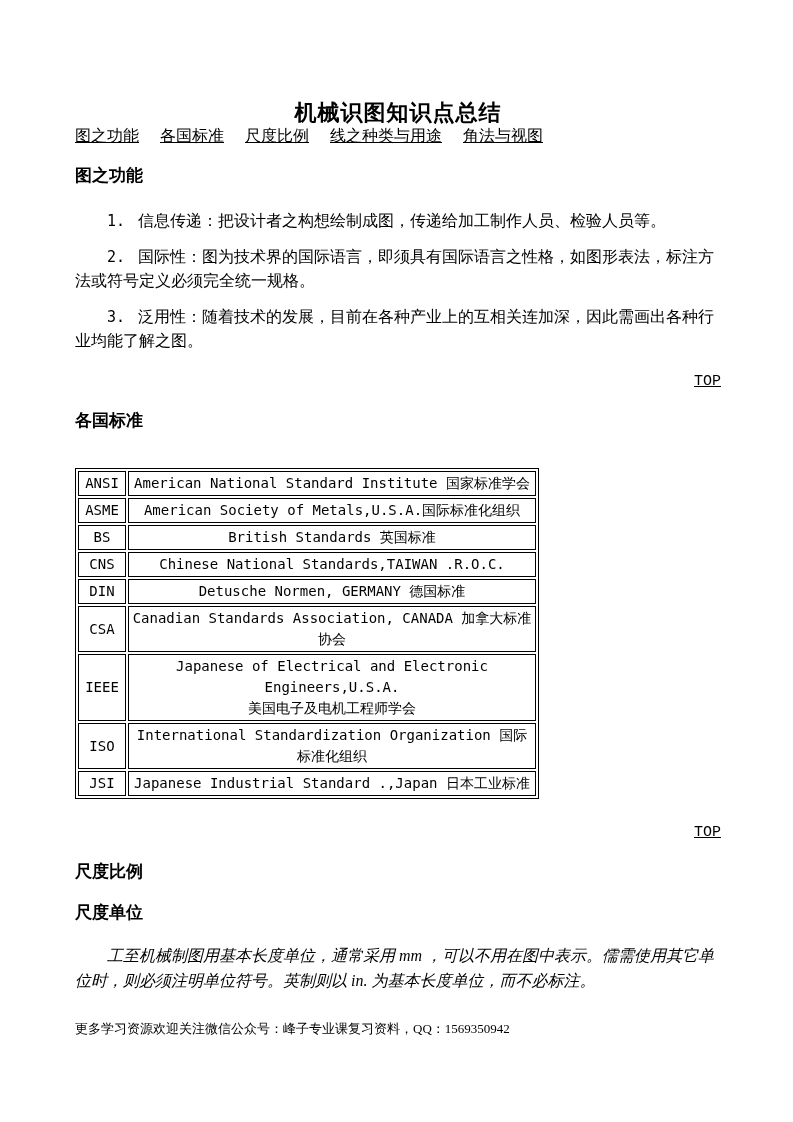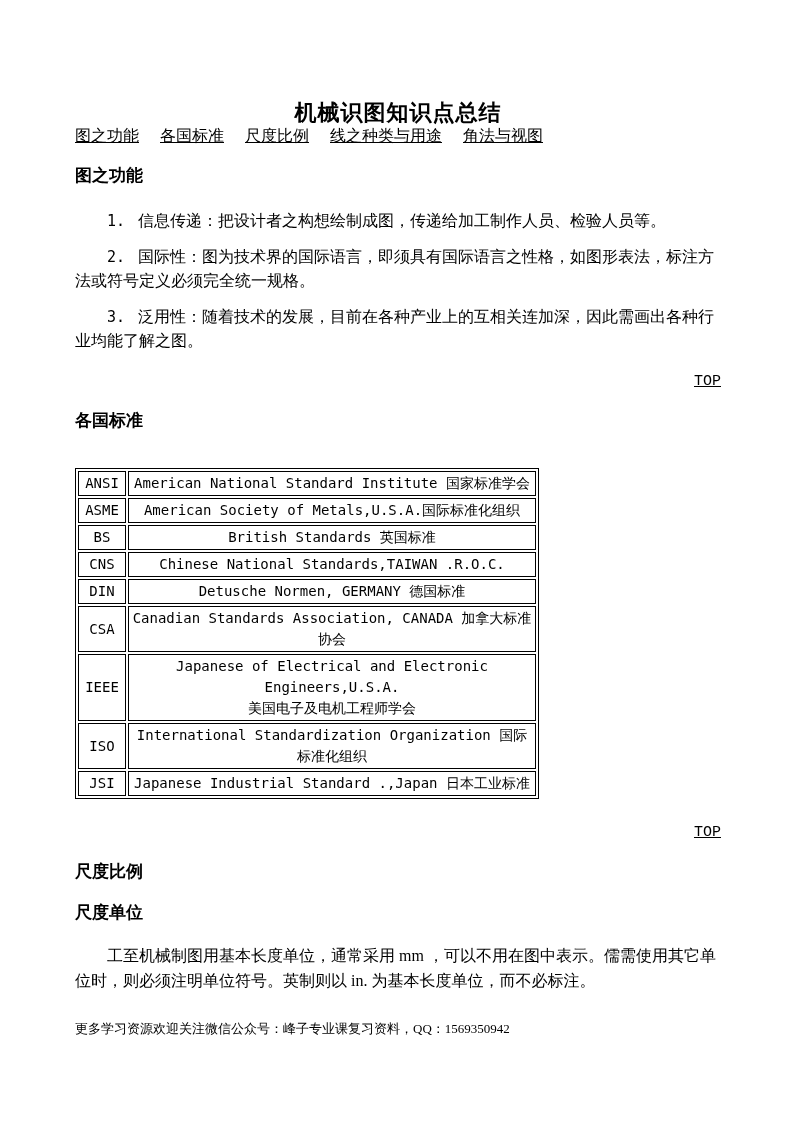--- a/index.html
+++ b/index.html
@@ -92,20 +92,21 @@
   }
   td.desc-cell {
     white-space: pre-line;
     text-align: center;
   }
   p.body-para {
     margin-top: 21px;
     font-size: 16px;
     line-height: 25px;
     text-indent: 2em;
+    font-style: italic;
   }
   .footer-note {
     margin-top: 28px;
     font-size: 13px;
     line-height: 16px;
   }
 </style>
 </head>
 <body>
 

